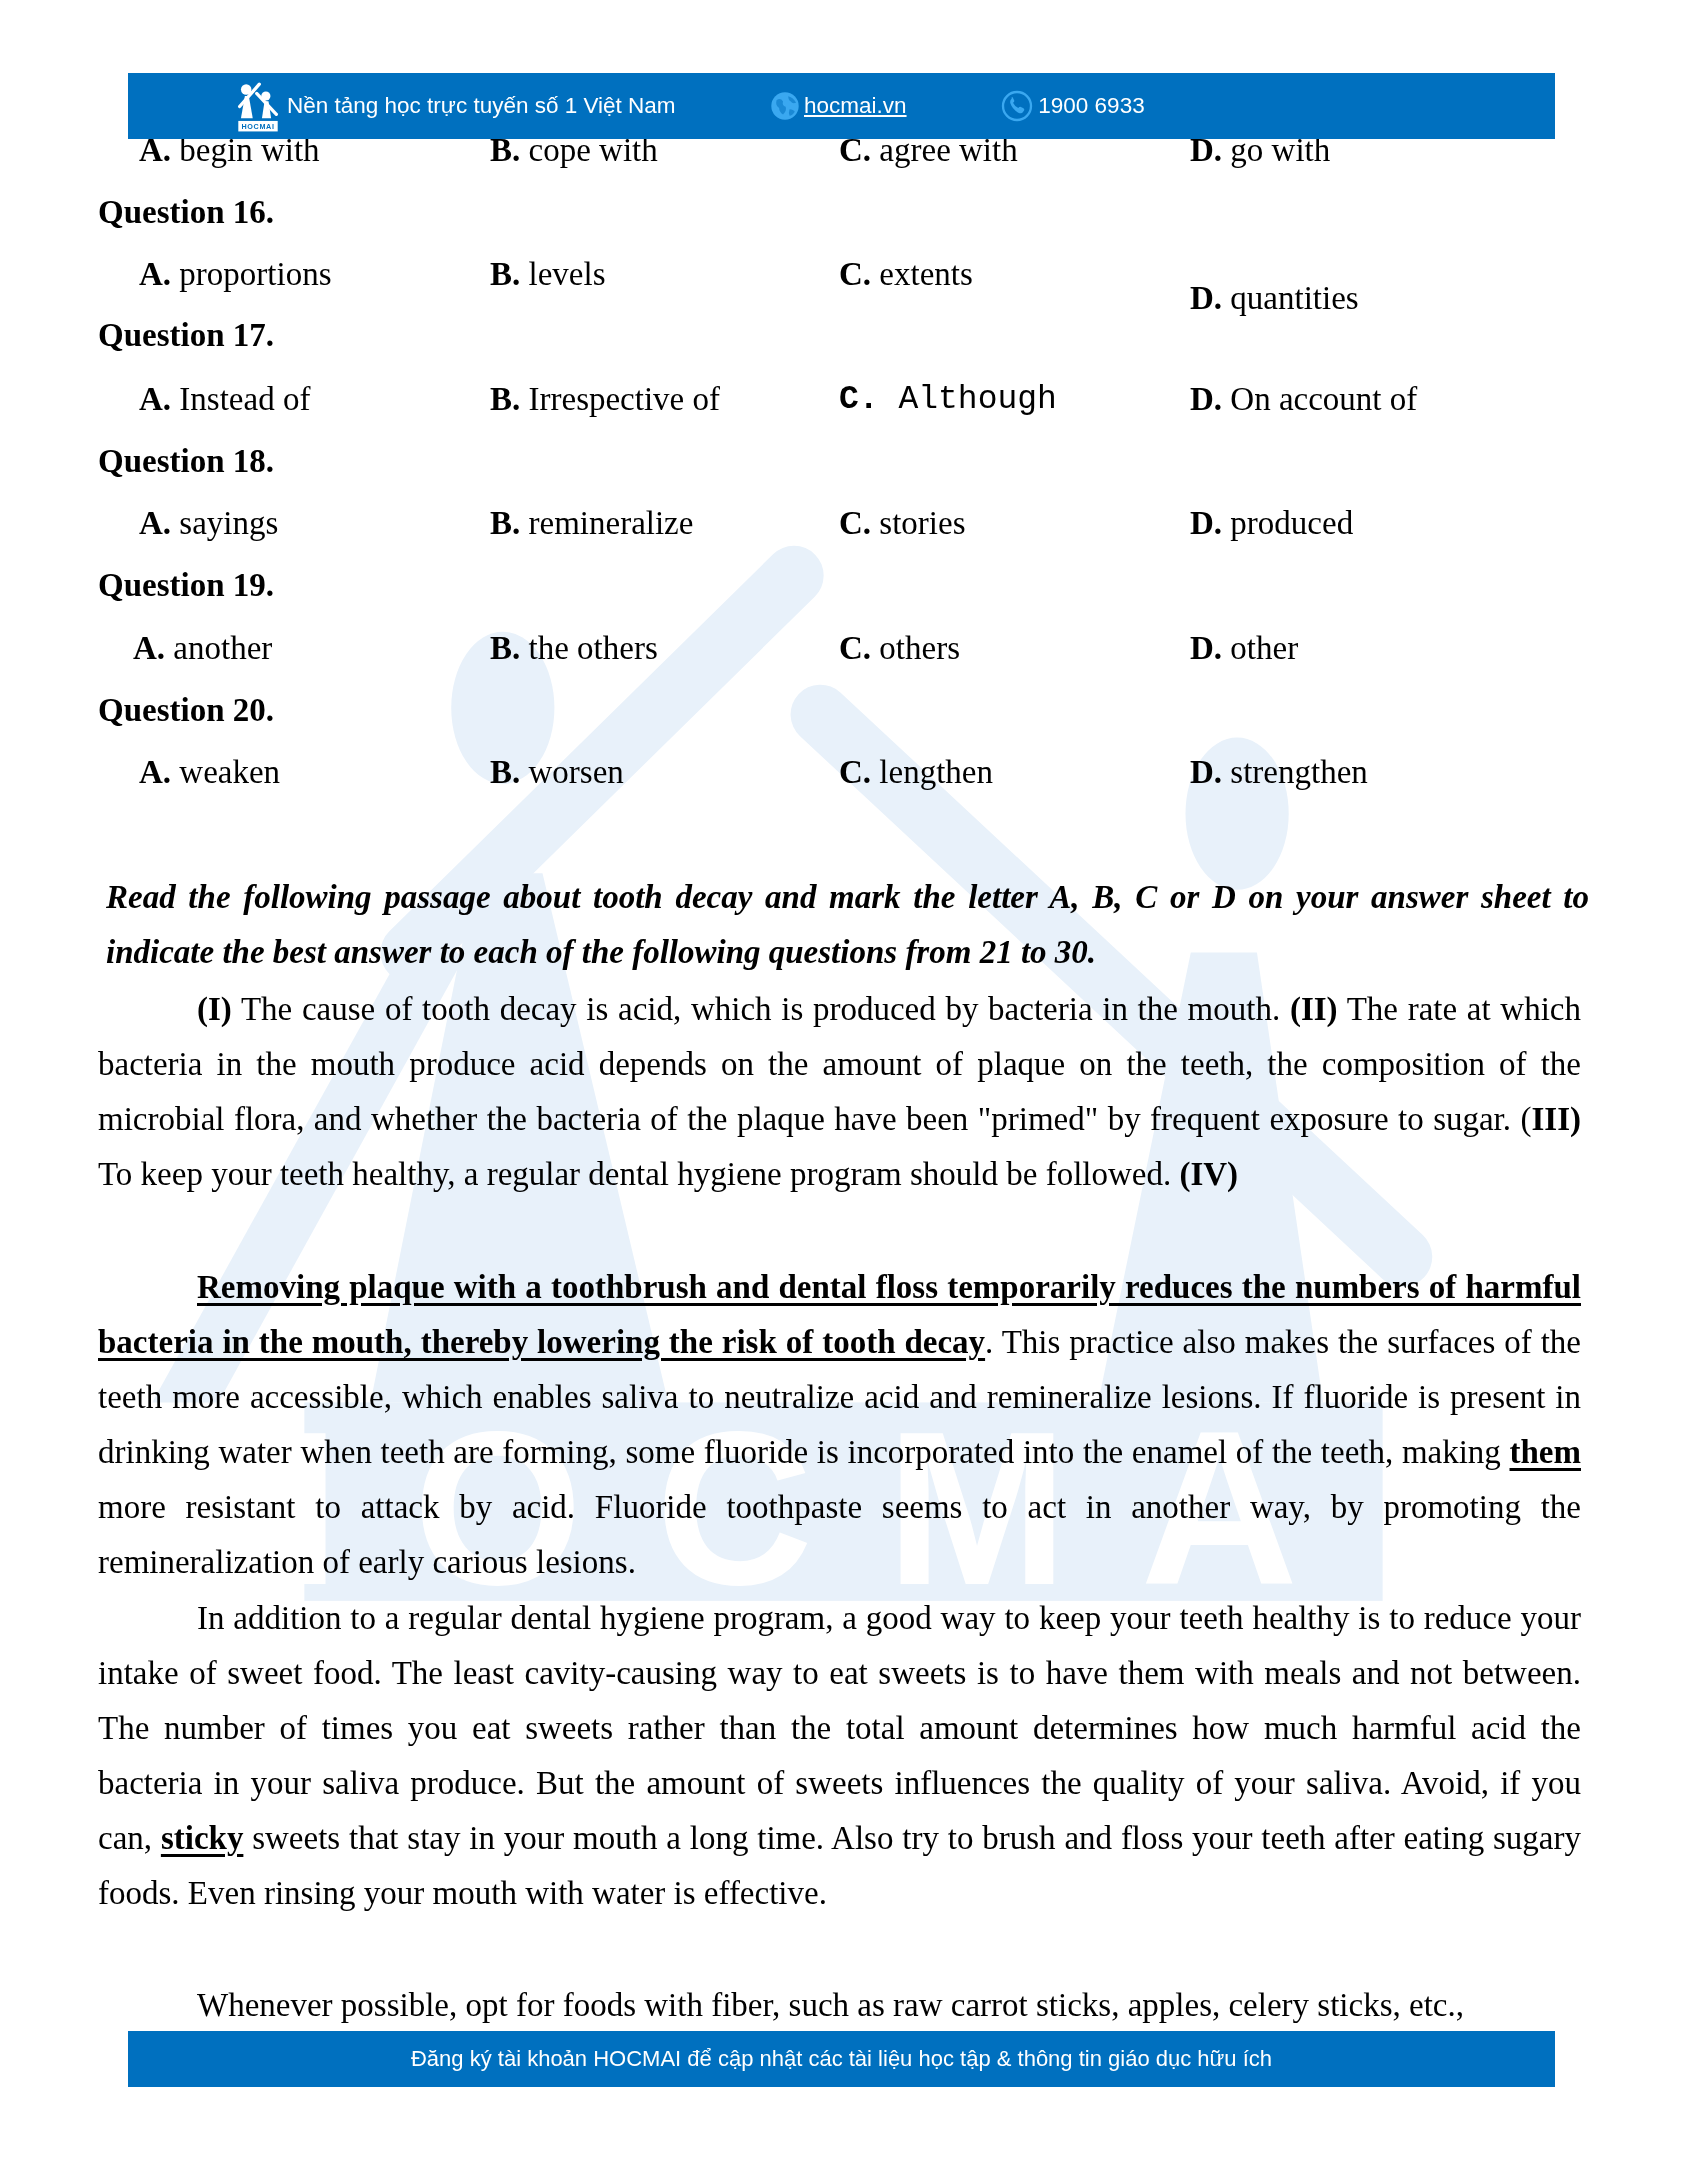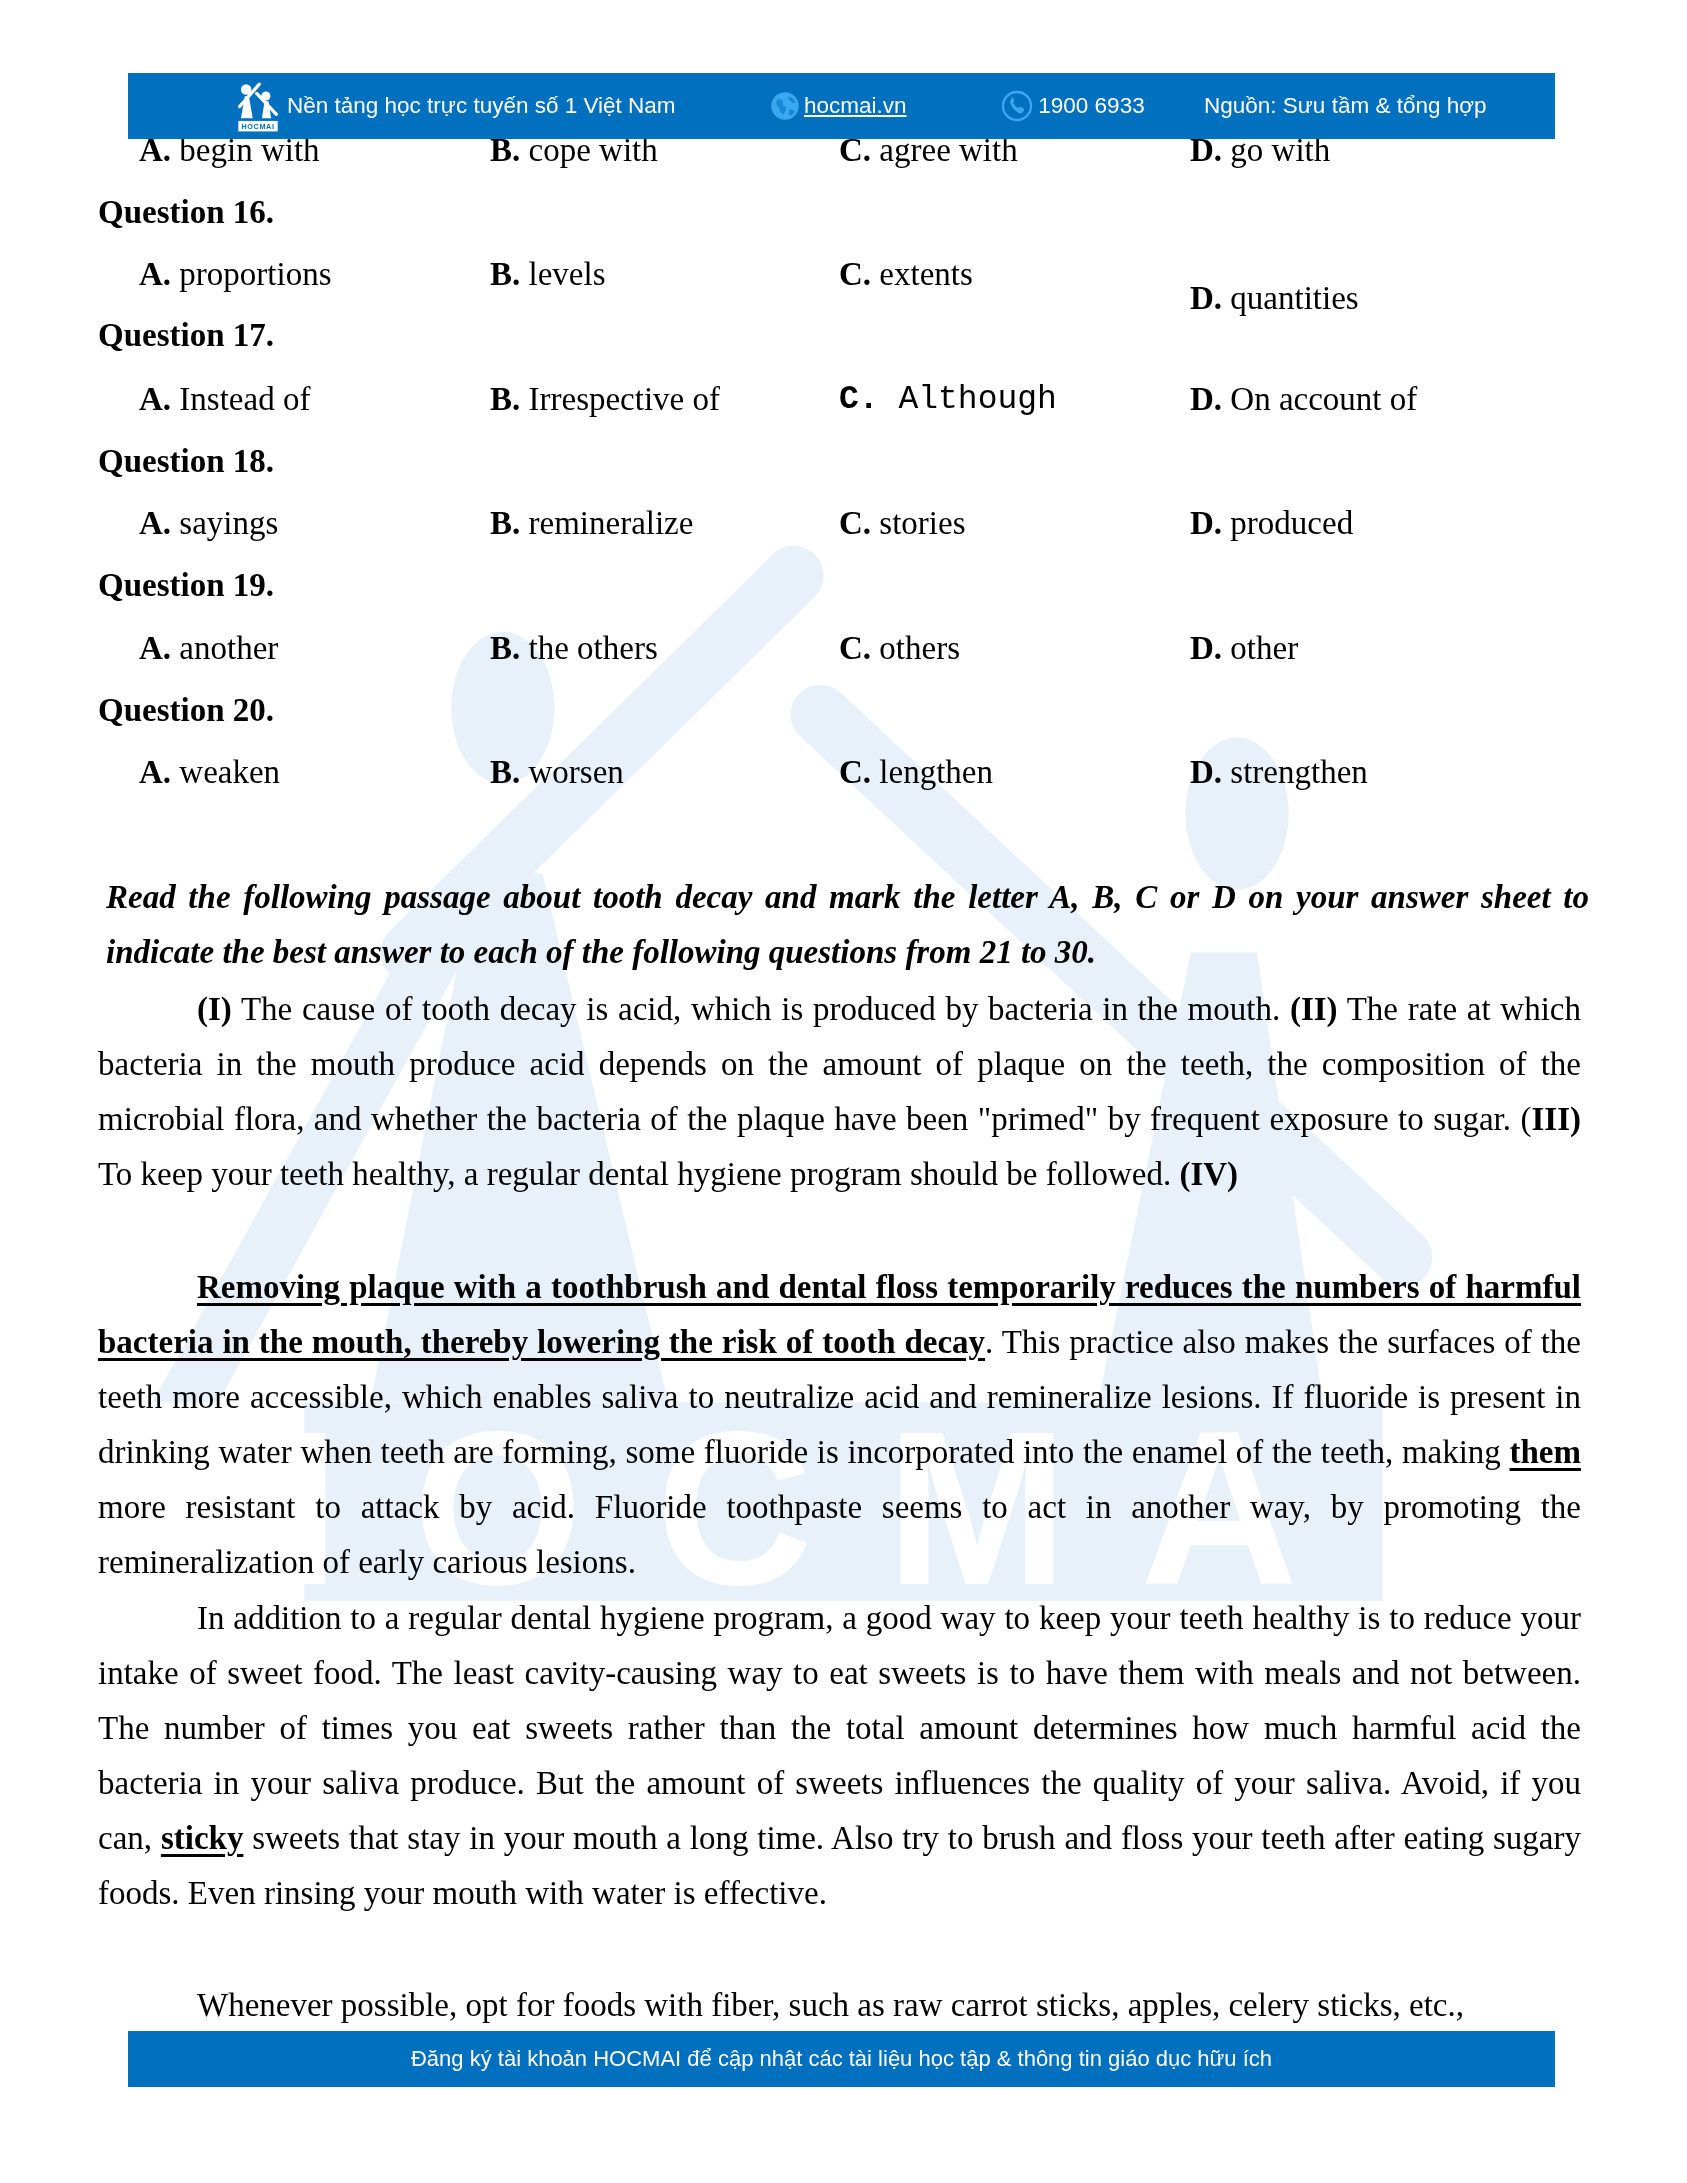--- a/index.html
+++ b/index.html
@@ -83,23 +83,20 @@
     </svg>
     <span style="margin-left:4px;text-decoration:underline;">hocmai.vn</span>
   </div>
   <div class="hitem" style="left:873px;">
     <svg width="32" height="32" viewBox="0 0 48 48">
       <circle cx="24" cy="24" r="21" fill="none" stroke="#3aa8f0" stroke-width="3.5"></circle>
       <path d="M16 13 q-3 2 -2 7 q3 9 12 14 q5 2 7 -1 l2 -3 q0 -2 -2 -3 l-4 -2 q-2 0 -3 2 q-5 -2 -8 -8 q2 -1 2 -3 l-2 -4 q-1 -2 -2 -1z" fill="#3aa8f0"></path>
     </svg>
     <span style="margin-left:5.3px;">1900 6933</span>
   </div>
-  <div class="hitem" style="left:1076px;">
-    <span>Nguồn: Sưu tầm &amp; tổng hợp</span>
-  </div>
 </div>
 
 <div class="content">
 
   <div class="optrow" style="top:0px;">
     <span class="opt" style="left:41px;"><b>A.</b> <span>begin with</span></span>
     <span class="opt" style="left:392px;"><b>B.</b> <span>cope with</span></span>
     <span class="opt" style="left:741px;"><b>C.</b> <span>agree with</span></span>
     <span class="opt" style="left:1092px;"><b>D.</b> <span>go with</span></span>
   </div>
@@ -123,21 +120,21 @@
   <div class="qhead" style="top:311px;">Question 18.</div>
   <div class="optrow" style="top:373px;">
     <span class="opt" style="left:41px;"><b>A.</b> <span>sayings</span></span>
     <span class="opt" style="left:392px;"><b>B.</b> <span>remineralize</span></span>
     <span class="opt" style="left:741px;"><b>C.</b> <span>stories</span></span>
     <span class="opt" style="left:1092px;"><b>D.</b> <span>produced</span></span>
   </div>
 
   <div class="qhead" style="top:435px;">Question 19.</div>
   <div class="optrow" style="top:498px;">
-    <span class="opt" style="left:41px;text-align:center;"><b>A.</b> <span>another</span></span>
+    <span class="opt" style="left:35px;text-align:center;"><b>A.</b> <span>another</span></span>
     <span class="opt" style="left:392px;"><b>B.</b> <span>the others</span></span>
     <span class="opt" style="left:741px;"><b>C.</b> <span>others</span></span>
     <span class="opt" style="left:1092px;"><b>D.</b> <span>other</span></span>
   </div>
 
   <div class="qhead" style="top:560px;">Question 20.</div>
   <div class="optrow" style="top:622px;">
     <span class="opt" style="left:41px;"><b>A.</b> <span>weaken</span></span>
     <span class="opt" style="left:392px;"><b>B.</b> <span>worsen</span></span>
     <span class="opt" style="left:741px;"><b>C.</b> <span>lengthen</span></span>

